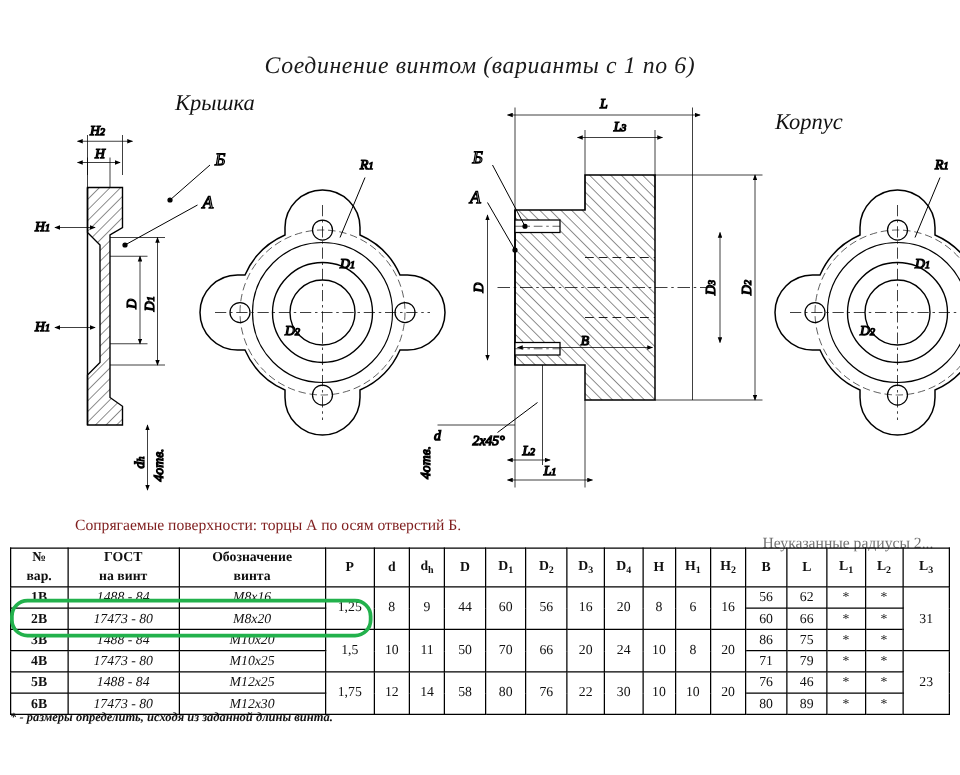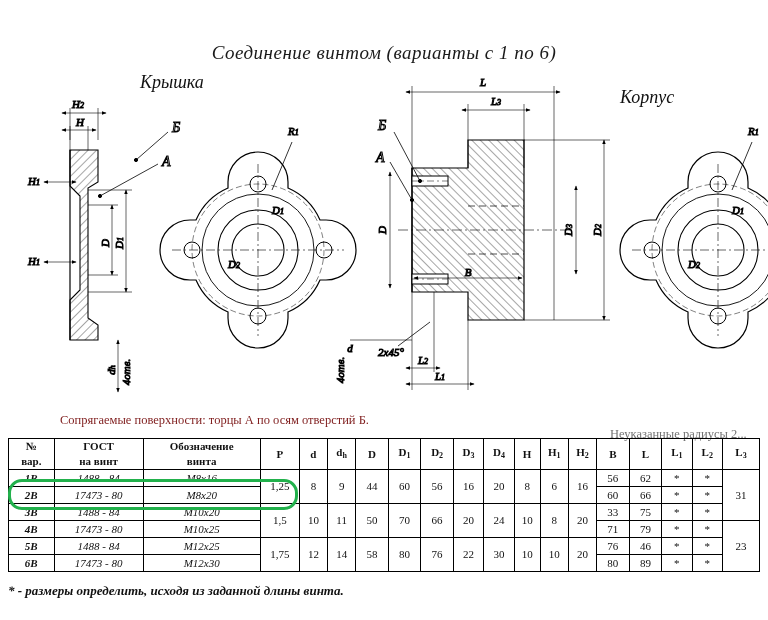--- a/index.html
+++ b/index.html
@@ -104,30 +104,29 @@
     height: 34px;
     line-height: 15px;
   }
   td.lcell {
     text-align: left;
     padding-left: 5px;
     font-style: italic;
   }
   td.varcell {
     font-weight: bold;
-    font-style: italic;
     text-align: left;
     padding-left: 6px;
     margin-top: 36px;
   }
   .footnote {
     position: absolute;
     left: 8px;
-    top: 583px;
-    font-size: 13px;
+    top: 569px;
+    font-size: 10px;
     font-weight: bold;
     font-style: italic;
     font-family: Liberation Serif, serif;
   }
 
   
   .highlight {
     position: absolute;
     left: 8px;
     top: 479px;
@@ -453,21 +452,21 @@
           <td rowspan="2">10</td>
           <td rowspan="2">11</td>
           <td rowspan="2">50</td>
           <td rowspan="2">70</td>
           <td rowspan="2">66</td>
           <td rowspan="2">20</td>
           <td rowspan="2">24</td>
           <td rowspan="2">10</td>
           <td rowspan="2">8</td>
           <td rowspan="2">20</td>
-          <td>33</td>
+          <td>86</td>
           <td>75</td>
           <td>*</td>
           <td>*</td>
         </tr>
 
         <tr>
           <td class="varcell">4В</td>
           <td class="lcell">17473 - 80</td>
           <td class="lcell">М10х25</td>
           <td>71</td>

